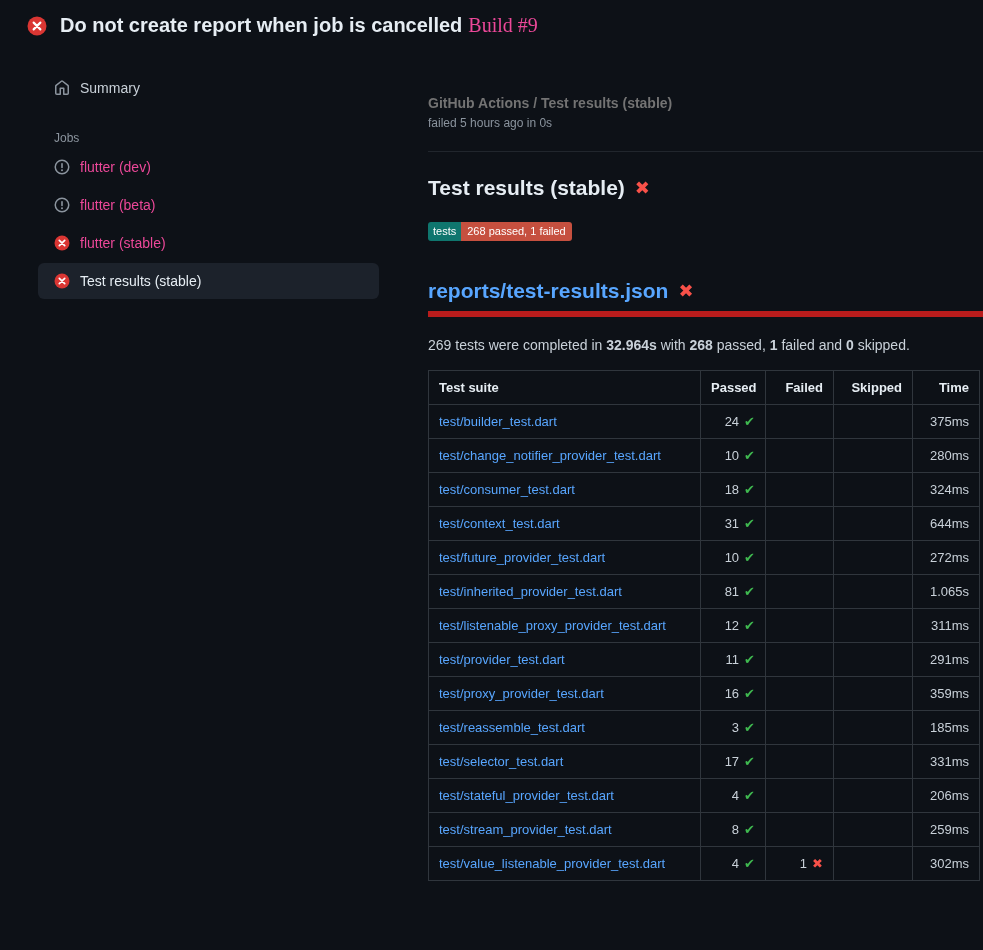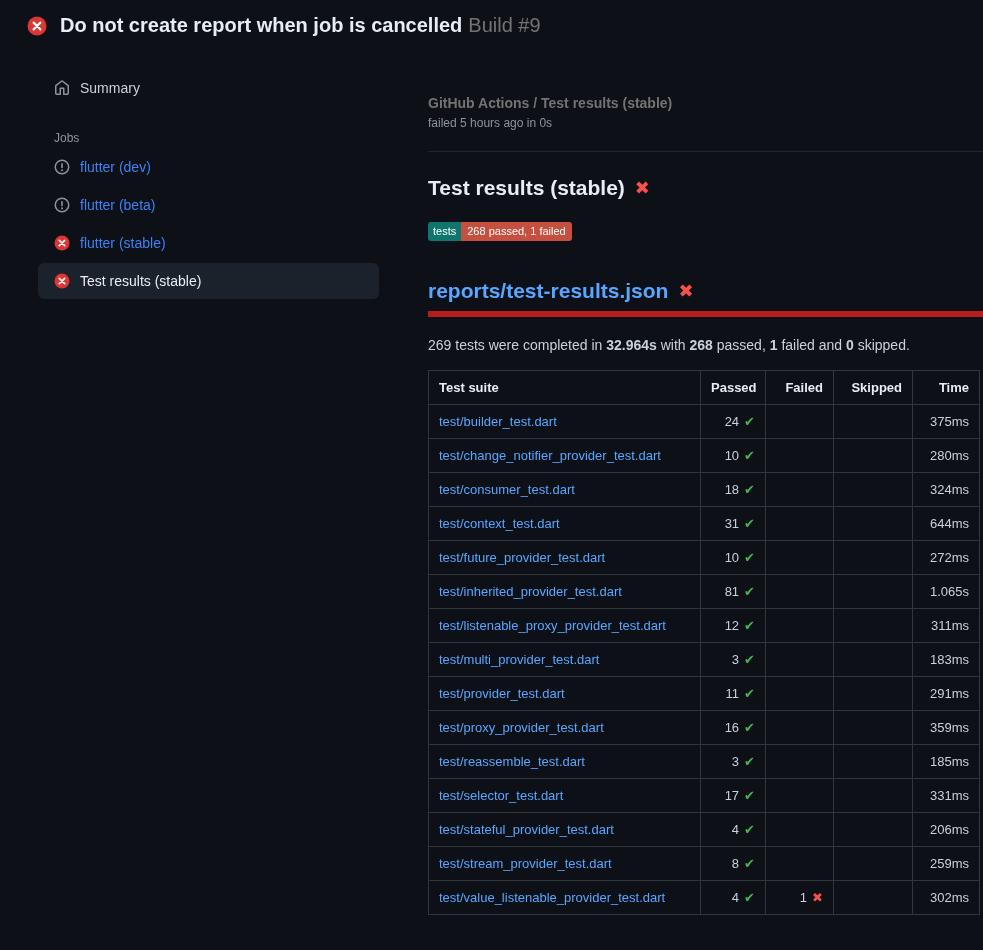--- a/index.html
+++ b/index.html
@@ -6,35 +6,35 @@
   html,body { margin:0; padding:0; }
   body {
     width: 983px; height: 950px; overflow: hidden;
     background: #0d1117; color: #c9d1d9;
     font-family: "Liberation Sans", "DejaVu Sans", sans-serif;
     font-size: 14px;
   }
   
   header { display:flex; align-items:center; gap:13px; padding:14px 16px 14px 27px; }
   .page-title { margin:0; font-size:20px; font-weight:700; color:#e6edf3; }
-  .build { color:#737373; font-weight:400; margin-left:6px; }
+  .build { color:#ec4899; font-weight:400; margin-left:6px;font-family:Liberation Serif, serif; }
   .hdr-icon { display:flex; }
 
   
   .container { display:flex; align-items:flex-start;padding-left:28px; }
   .sidebar { width:400px; flex-shrink:0; padding:20px 49px 0 10px; }
   main { flex:1; min-width:0; padding-top:44px; }
 
   
   .side-item { display:flex; align-items:center; gap:10px; padding:9px 16px; border-radius:6px; cursor:pointer; }
   .side-icon { display:flex; width:16px; }
   .side-label { font-size:14px; color:#c9d1d9; }
   .jobs-label { font-size:12px; color:#8b949e; margin:26px 0 4px 16px; }
   .job-item { display:flex; align-items:center; gap:10px; padding:10px 16px; border-radius:6px;
-              margin-bottom:2px; font-size:14px; color:#3b82f6; cursor:pointer; }
+              margin-bottom:2px; font-size:14px; color:#ec4899; cursor:pointer; }
   .job-item.selected { background:#1c222b; color:#e6edf3; }
   .job-icon { display:flex; width:16px; }
 
   
   .breadcrumb { font-size:14px; font-weight:700; color:#737373; }
   .status-line { font-size:12px; color:#8b949e; margin-top:5px; }
   .divider { height:1px; background:#21262d; margin-top:21px; }
 
   .section-title { margin:24px 0 0; font-size:21px; font-weight:700; color:#e6edf3;
                    display:flex; align-items:center; gap:10px; }
@@ -223,27 +223,20 @@
             <td class="num">1.065s</td>
           </tr>
           <tr>
             <td class="suite"><a href="#">test/listenable_proxy_provider_test.dart</a></td>
             <td class="num"><span>12</span><span class="mark pass">✔</span></td>
             <td class="num"></td>
             <td class="num"></td>
             <td class="num">311ms</td>
           </tr>
           <tr>
-            <td class="suite"><a href="#">test/multi_provider_test.dart</a></td>
-            <td class="num"><span>3</span><span class="mark pass">✔</span></td>
-            <td class="num"></td>
-            <td class="num"></td>
-            <td class="num">183ms</td>
-          </tr>
-          <tr>
             <td class="suite"><a href="#">test/provider_test.dart</a></td>
             <td class="num"><span>11</span><span class="mark pass">✔</span></td>
             <td class="num"></td>
             <td class="num"></td>
             <td class="num">291ms</td>
           </tr>
           <tr>
             <td class="suite"><a href="#">test/proxy_provider_test.dart</a></td>
             <td class="num"><span>16</span><span class="mark pass">✔</span></td>
             <td class="num"></td>

